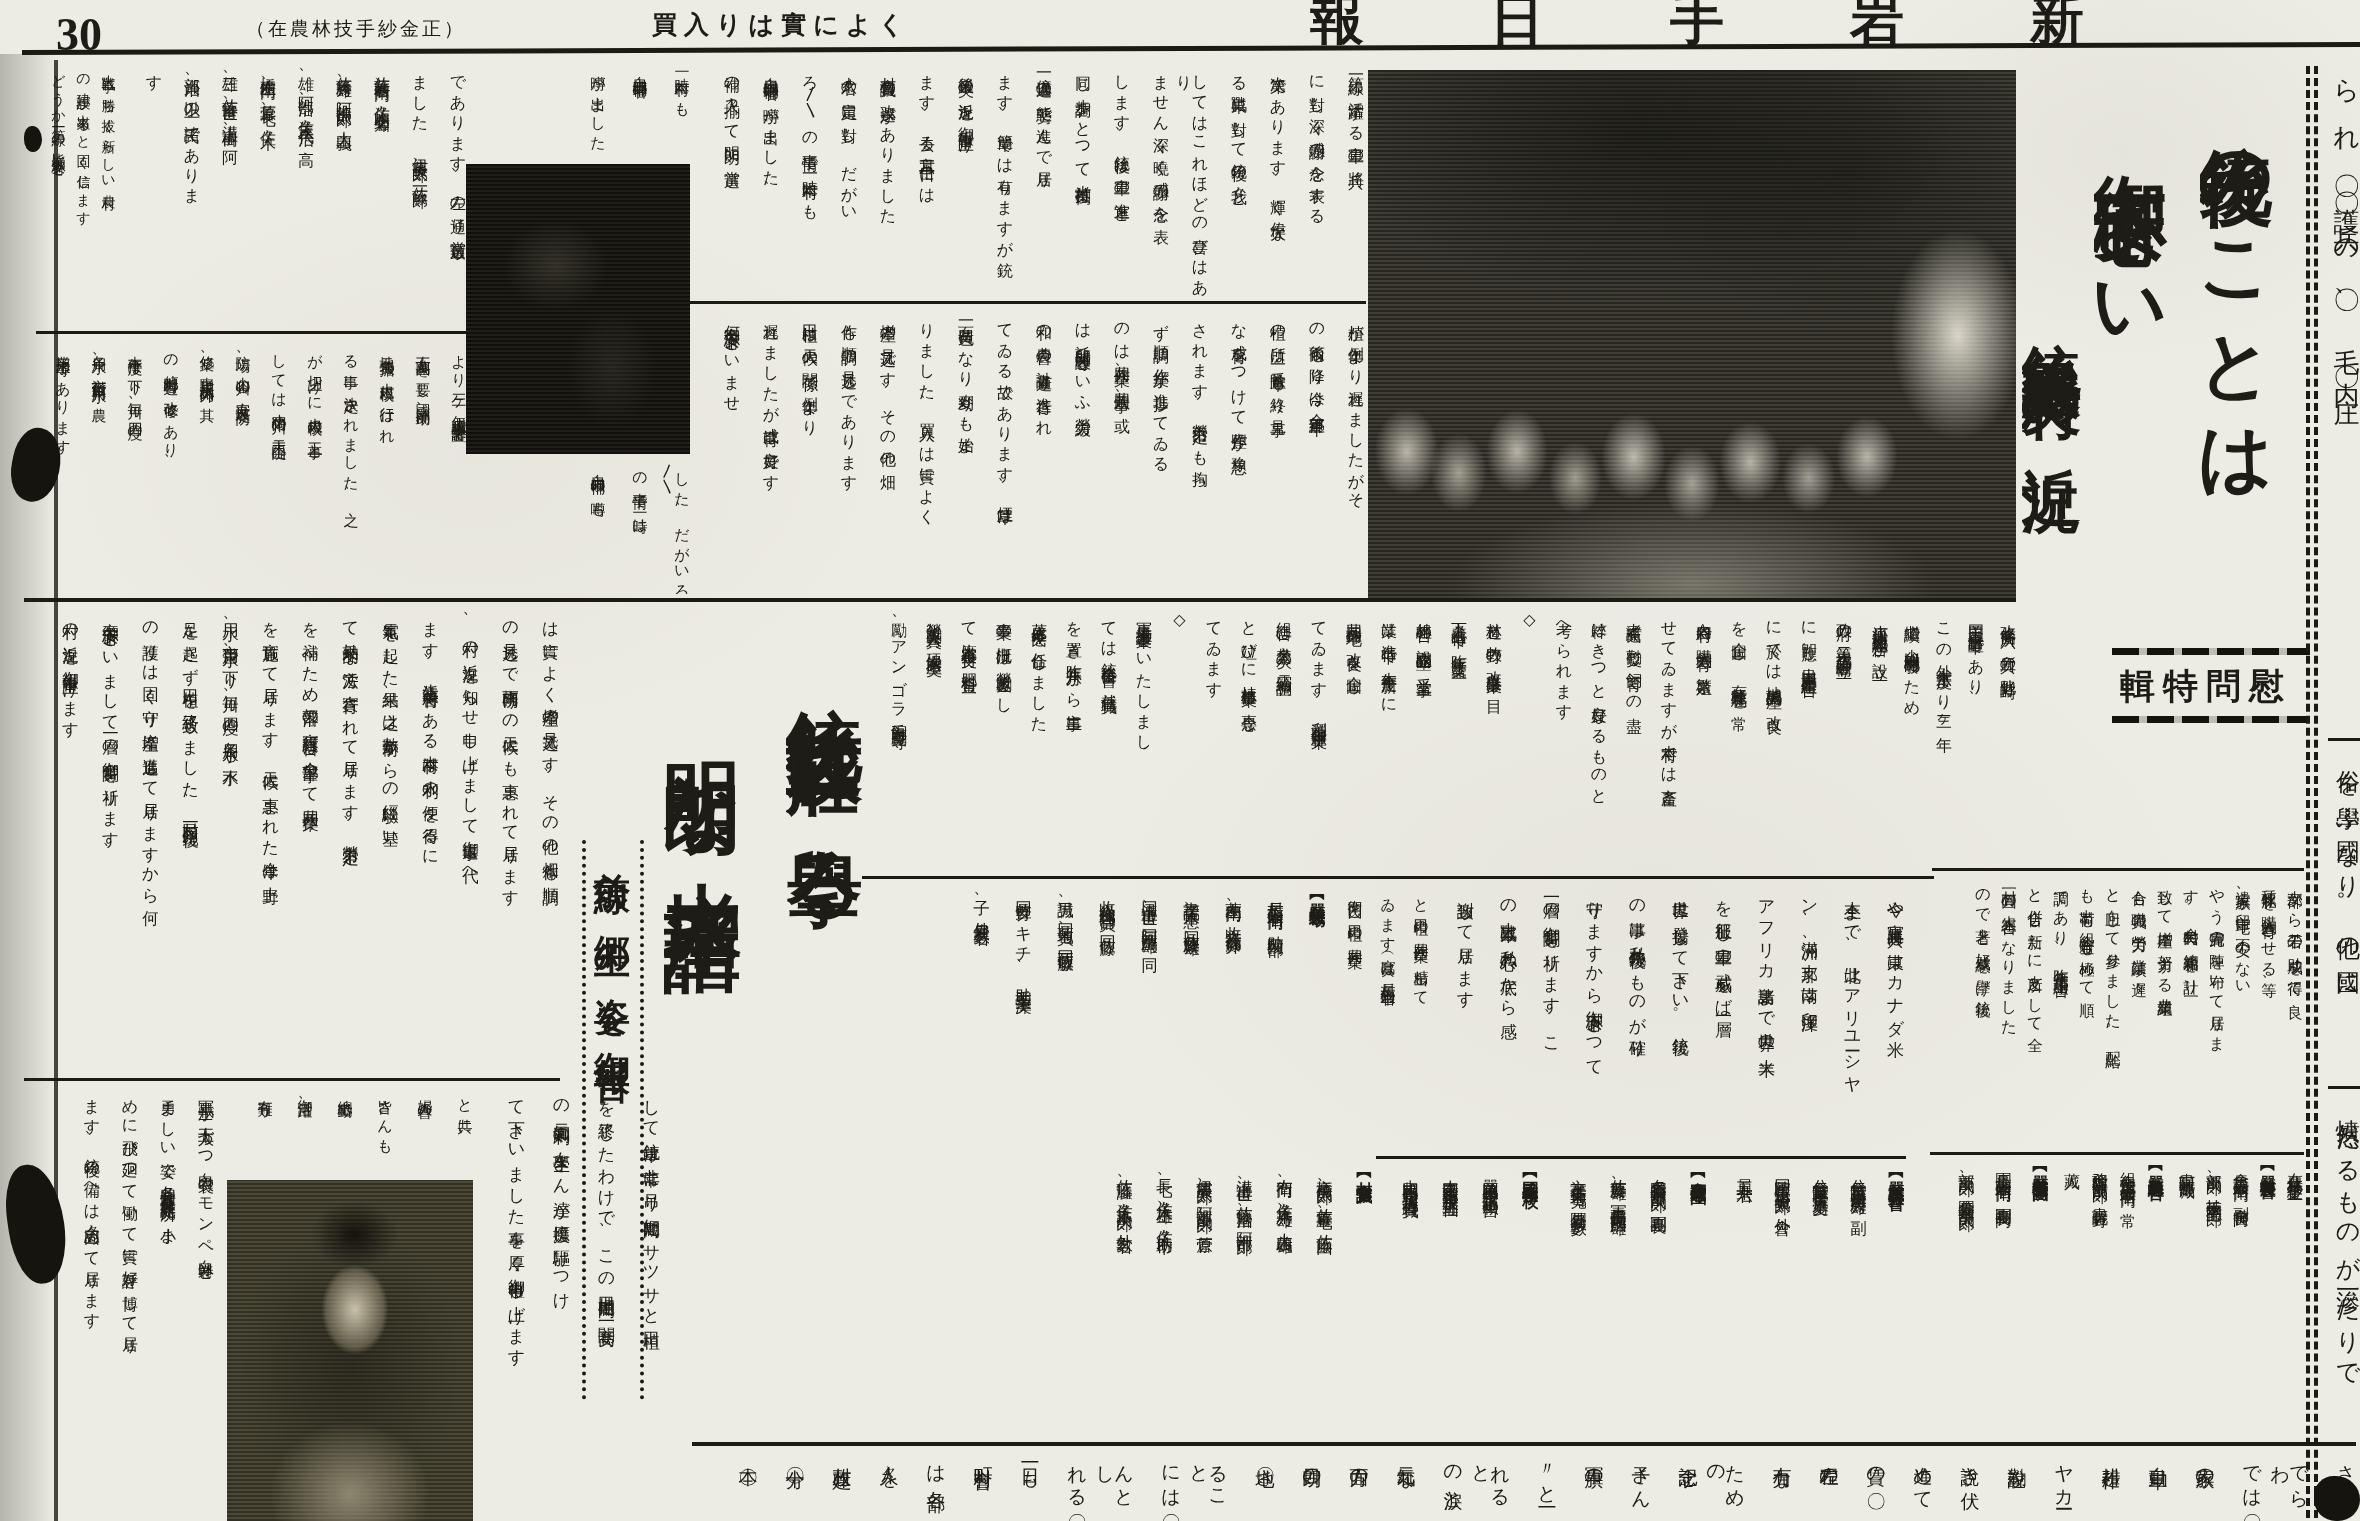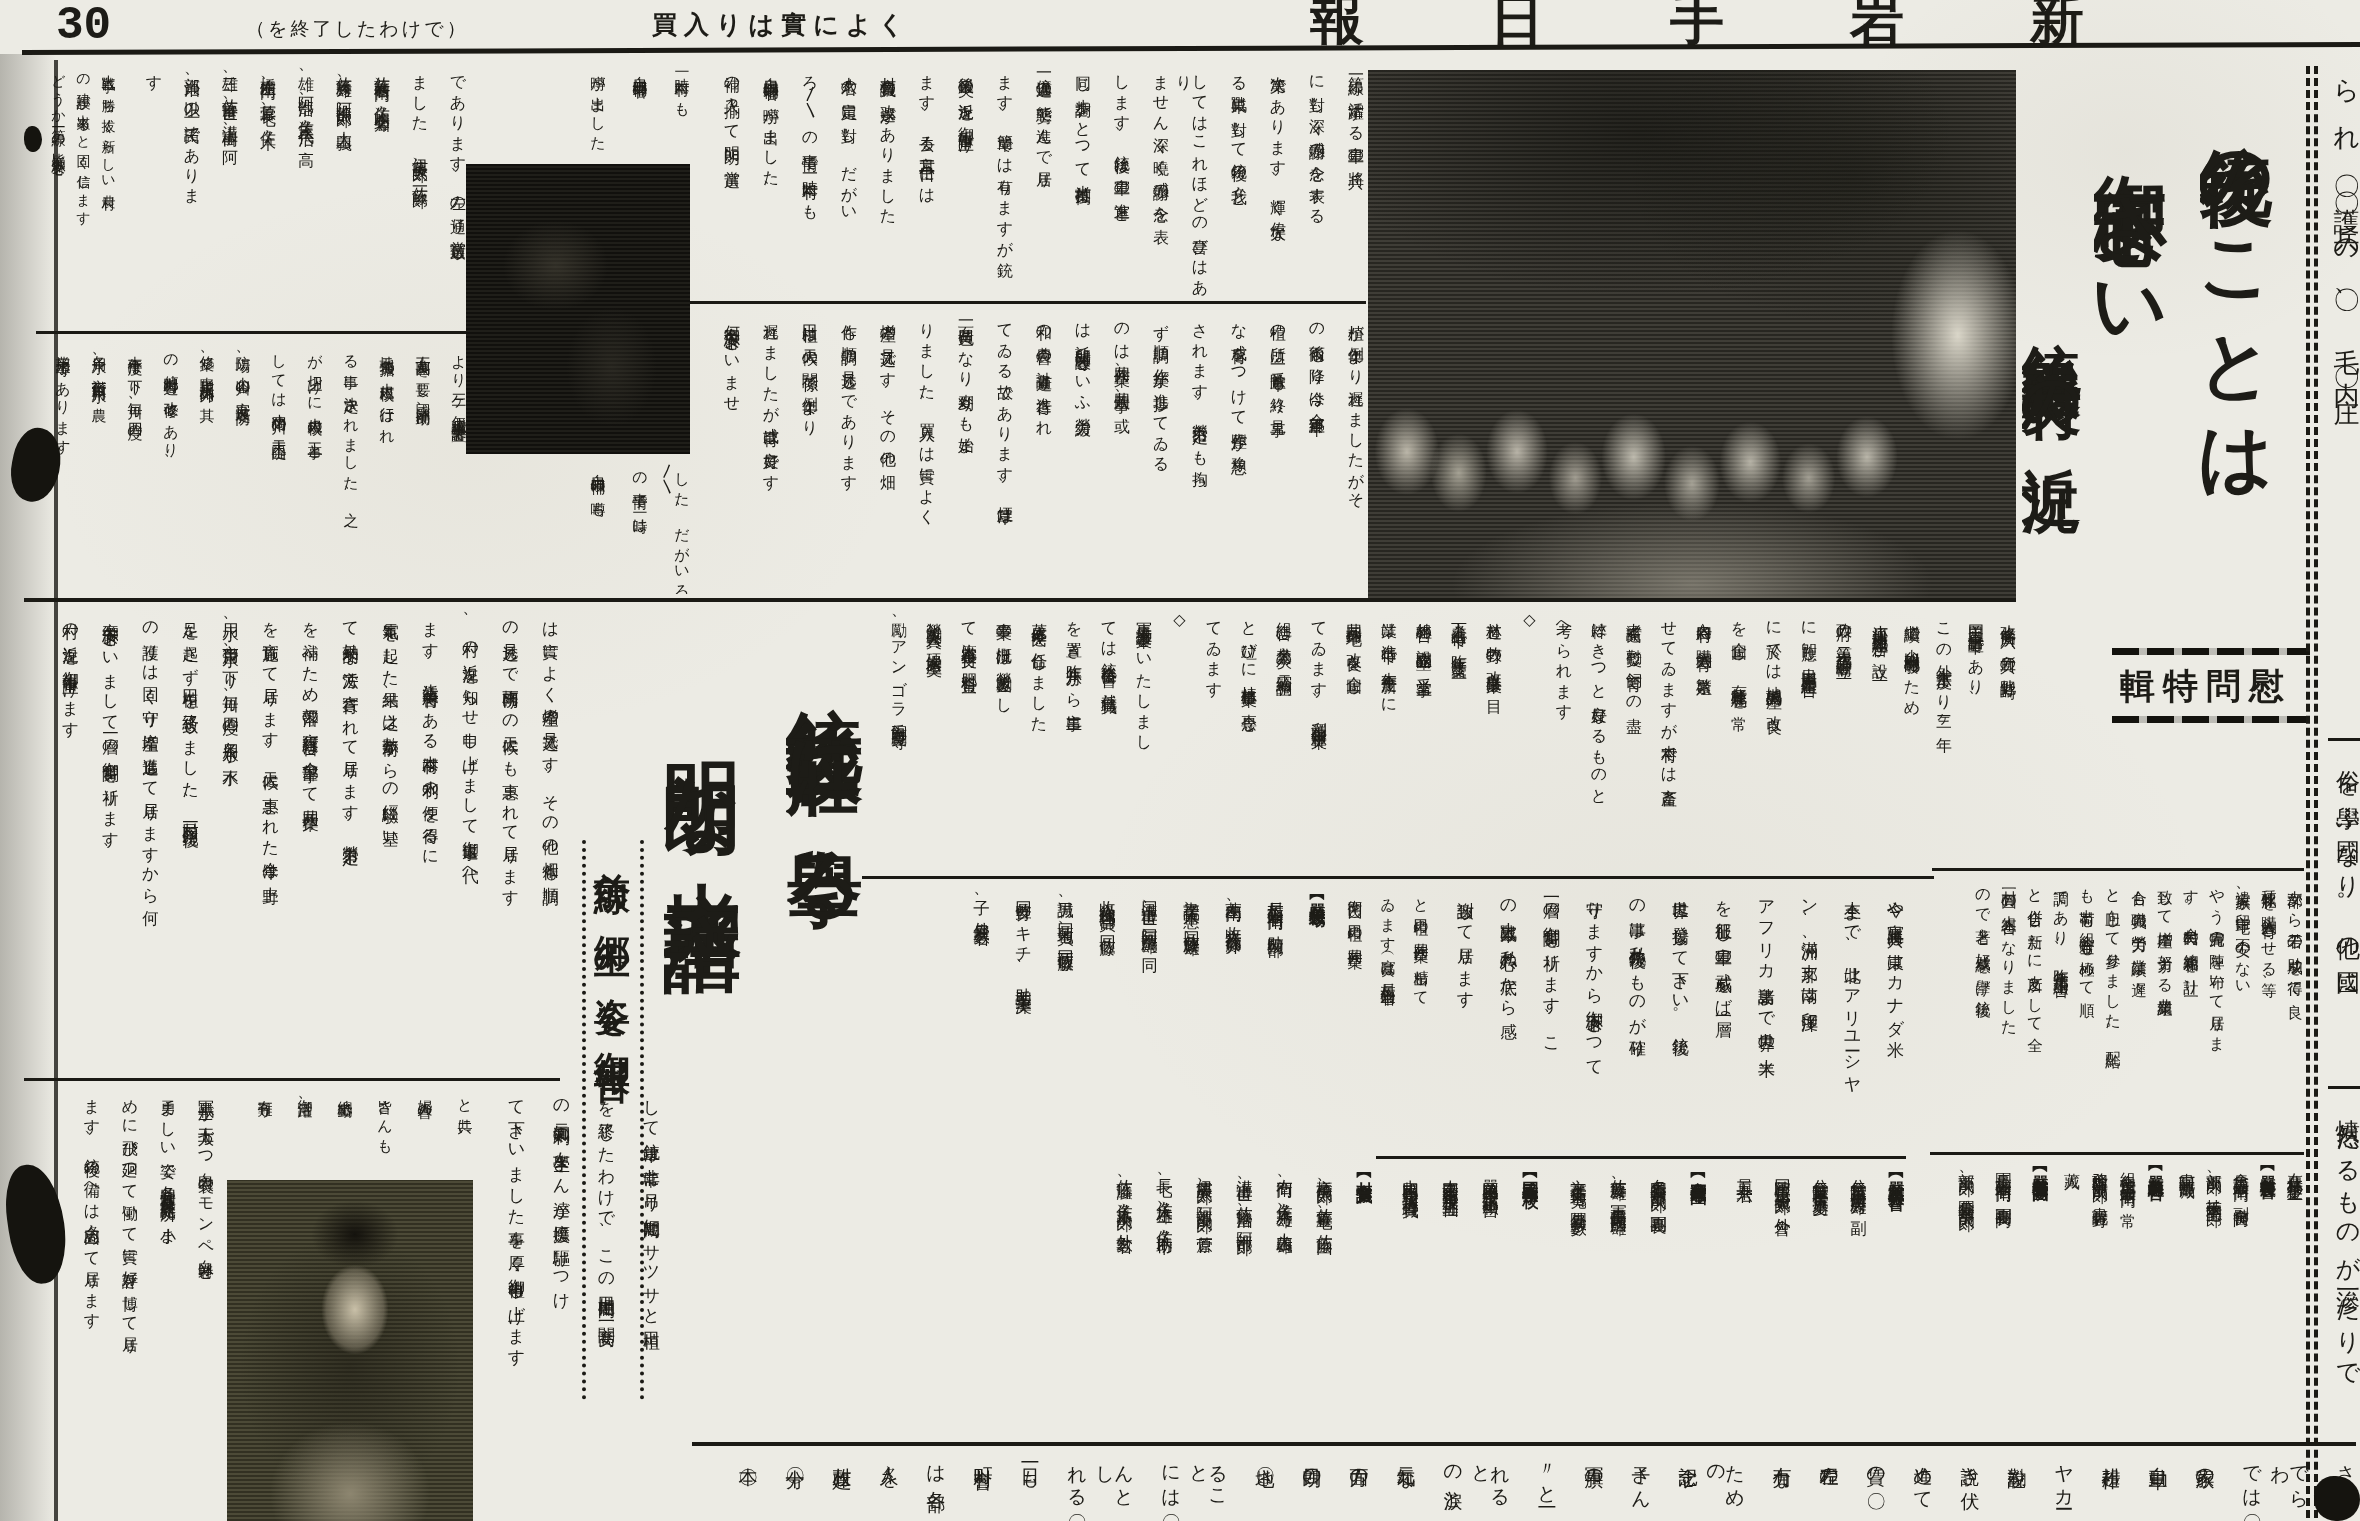--- a/index.html
+++ b/index.html
@@ -58,22 +58,22 @@
   .blotch{ position:absolute; background:#15140f; border-radius:45% 55% 50% 50%; }
   .zig{ position:absolute; width:12px; border-left:4px dashed #1b1a14; border-right:4px dashed #1b1a14; }
   .deck{ border-left:4px dotted #1b1a15; border-right:4px dotted #1b1a15; padding:4px 9px; }
   .fbar{ position:absolute; height:7px;
          background:repeating-linear-gradient(90deg,#14130e 0 27px, rgba(20,19,14,.22) 27px 35px); }
   #left-shade{ background:linear-gradient(90deg, rgba(40,38,30,.28), rgba(40,38,30,0)); }
 </style>
 </head>
 <body>
 
-<div class="abs" style="left:56px; top:0; font-size:46px; font-weight:700; font-family:Liberation Mono, monospace;">30</div>
-<div class="abs" style="left:246px; top:16px; font-size:19px; letter-spacing:3px;">（を終了したわけで）</div>
+<div class="abs" style="left:56px; top:8px; font-size:46px; font-weight:700; font-family:Liberation Serif, serif;">30</div>
+<div class="abs" style="left:246px; top:16px; font-size:19px; letter-spacing:3px;">（在農林技手紗金正）</div>
 <div class="abs" style="left:652px; top:8px; font-size:25px; letter-spacing:7px; font-weight:700;">買入りは實によく</div>
 <div class="abs" style="left:1310px; top:-16px; font-size:54px; font-weight:700; letter-spacing:36px; font-family:'DejaVu Serif',serif;">報　日　手　岩　新</div>
 
 <div class="rule" style="left:22px; top:46px; width:2338px; height:5px; transform:rotate(-0.2deg);"></div>
 
 <div class="photo" id="photo-main" style="left:1368px; top:70px; width:648px; height:530px;"></div>
 <div class="photo" id="photo-inset" style="left:466px; top:164px; width:224px; height:290px;"></div>
 <div class="photo" id="photo-face" style="left:227px; top:1180px; width:246px; height:341px;"></div>
 
 <div class="bigline" style="left:2200px; top:88px; height:492px; font-size:74px; letter-spacing:7px;">銃後のことは</div>

